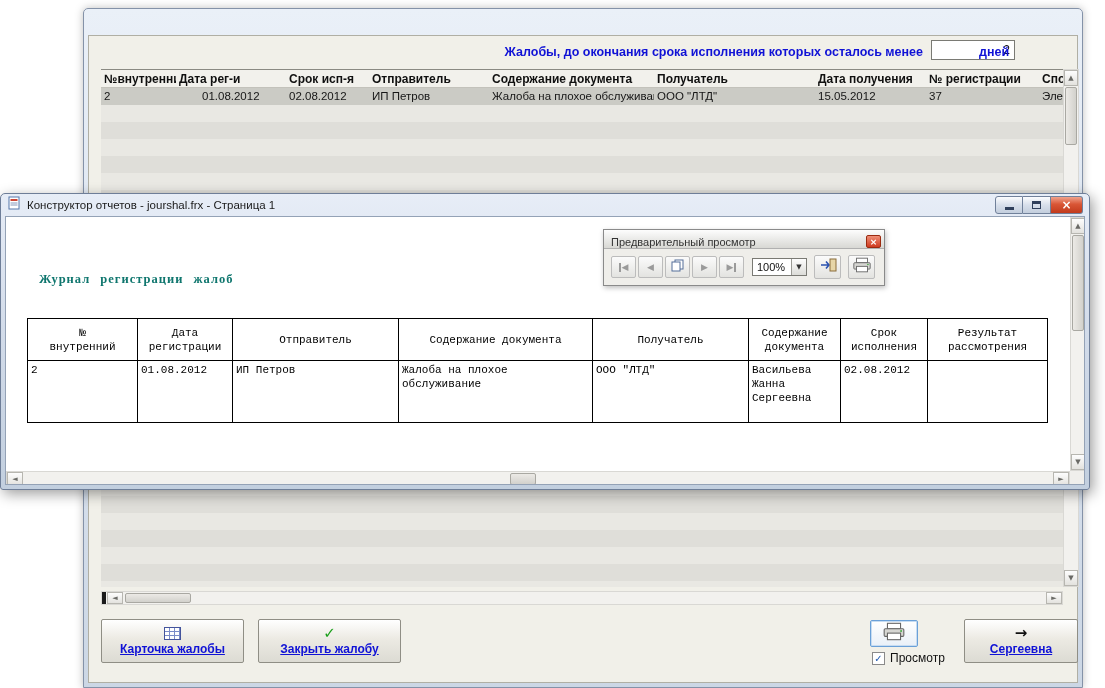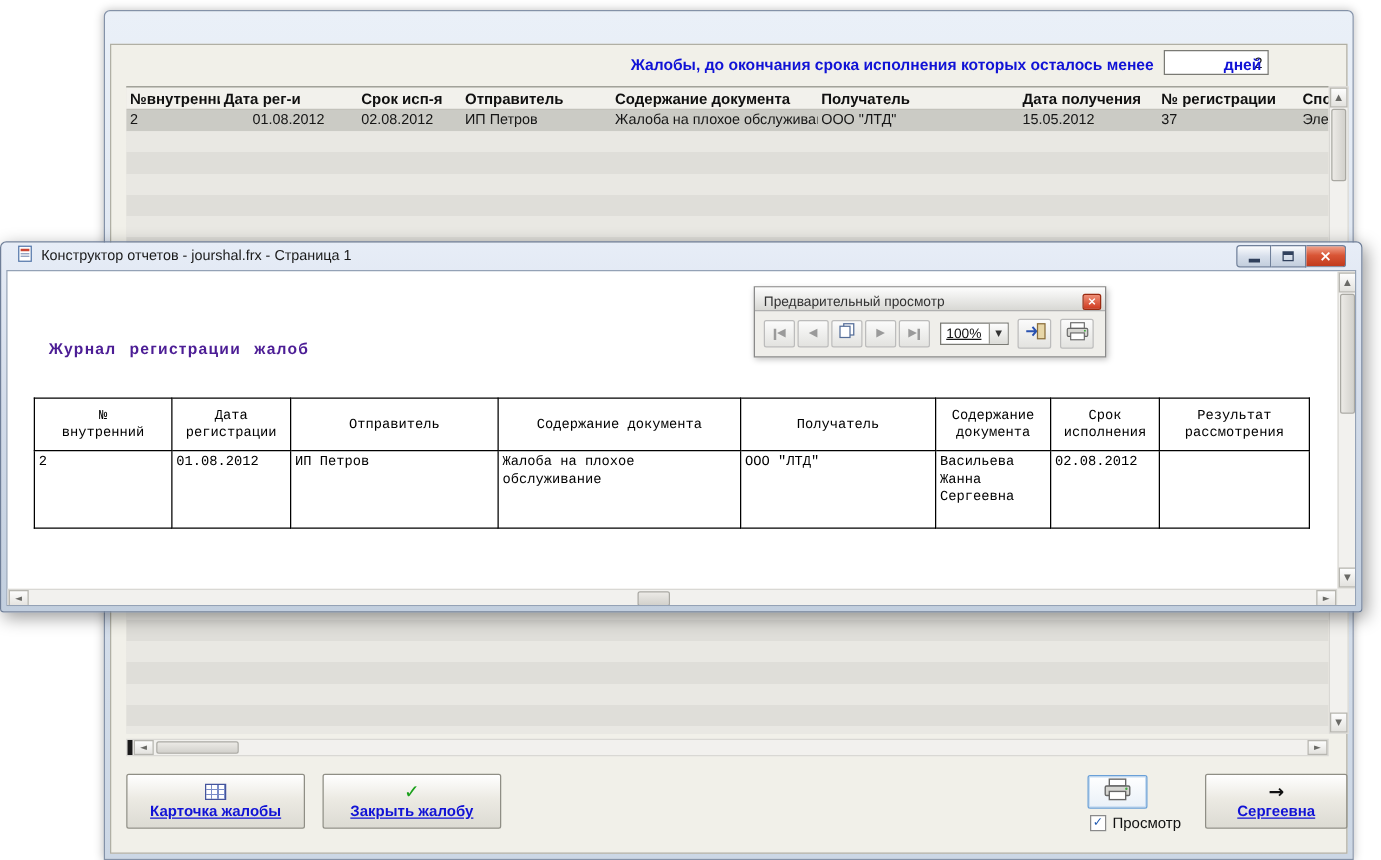--- a/index.html
+++ b/index.html
@@ -78,38 +78,38 @@
   .checkbox { width:13px; height:13px; background:#fff; border:1px solid #8a8a8a;
     display:flex; align-items:center; justify-content:center;
     font-family:"DejaVu Sans",sans-serif; font-size:10px; font-weight:bold; color:#2059b0; }
   .preview-check .cb-lbl { font-size:12px; color:#111; }
 
   
   .win-report { position:absolute; left:0; top:193px; width:1090px; height:297px;
     background:linear-gradient(180deg,#e7edf7 0%,#d3dcea 45%,#c2cfdf 100%);
     border:1px solid #6e7e98; border-radius:5px 5px 3px 3px;
     box-shadow:3px 4px 14px rgba(0,0,0,.38); z-index:10; }
-  .rep-titlebar { height:22px; display:flex; align-items:center; padding:0 12px; }
+  .rep-titlebar { height:22px; display:flex; align-items:center; padding:0 6px; }
   .rep-title { flex:1; font-size:11.5px; color:#1a1a1a; margin-left:6px; white-space:nowrap; overflow:hidden; }
   .caps { display:flex; }
   .cap { width:28px; height:18px; border:1px solid #70809a; display:flex; align-items:center; justify-content:center;
     background:linear-gradient(#fbfcfe,#d7dfeb 50%,#c3cedd); }
   .cap.min { border-radius:3px 0 0 3px; }
   .cap.max { border-left:none; }
   .cap.cls { width:32px; border-left:none; border-radius:0 3px 3px 0; color:#fff;
     background:linear-gradient(#f0a28c,#d95636 45%,#c13a1c); font-size:12px; font-weight:bold;
     font-family:"DejaVu Sans",sans-serif; }
   .min-bar { width:9px; height:3px; background:#30405c; margin-top:7px; }
   .max-box { width:9px; height:8px; border:1px solid #30405c; border-top-width:3px; }
 
   .rep-client { position:absolute; left:4px; right:4px; top:22px; bottom:4px; background:#fff;
     border:1px solid #94a2b6; overflow:hidden; }
 
-  .doc-title { position:absolute; left:33px; top:55px; font-family:Liberation Sans, sans-serif;
-    font-size:12.5px; font-weight:bold; color:#4c1d95; letter-spacing:1px; word-spacing:6px;text-align:center; }
+  .doc-title { position:absolute; left:33px; top:55px; font-family:Liberation Serif, serif;
+    font-size:12.5px; font-weight:bold; color:#0f766e; letter-spacing:1px; word-spacing:6px;text-align:center; }
   .doc-table { position:absolute; left:21px; top:101px; width:1020px; border-collapse:collapse;
     font-family:"Liberation Mono","DejaVu Sans Mono",monospace; font-size:11px; color:#000; table-layout:fixed; }
   .doc-table th, .doc-table td { border:1px solid #000; white-space:pre-line; overflow:hidden; }
   .doc-table th { height:42px; font-weight:normal; text-align:center; vertical-align:middle; line-height:14px; }
   .doc-table td { height:62px; vertical-align:top; text-align:left; padding:2px 3px; line-height:14px; }
 
   
   .ptb { position:absolute; left:597px; top:12px; width:282px; height:57px; background:#efeeea;
     border:1px solid #8a8a8a; box-shadow:1px 2px 5px rgba(0,0,0,.25); z-index:3; }
   .ptb-title { height:19px; display:flex; align-items:flex-end; padding:0 3px 0 7px;
@@ -117,21 +117,21 @@
   .ptb-title .t { flex:1; font-size:11px; color:#333; }
   .ptb-close { width:15px; height:13px; border:1px solid #9a2a10; border-radius:2px; color:#fff;
     background:linear-gradient(#ef8f77,#cf3a1f); font-size:9px; font-weight:bold;
     display:flex; align-items:center; justify-content:center; font-family:"DejaVu Sans",sans-serif; }
   .ptb-row { height:36px; display:flex; align-items:center; padding:0 7px; gap:2px; }
   .tbtn { width:25px; height:22px; border:1px solid #bcbcbc; border-radius:2px;
     background:linear-gradient(#fbfbfb,#e3e3e0); display:flex; align-items:center; justify-content:center; gap:1px; }
   .tbtn .nav { font-family:"DejaVu Sans",sans-serif; font-size:9px; color:#9a9a9a; }
   .nav-bar { width:2px; height:9px; background:#9a9a9a; }
   .zoom { display:flex; height:18px; border:1px solid #7a7a74; background:#fff; margin-left:6px; }
-  .zoom-val { width:38px; font-size:11px; padding:2px 8px 0 4px; color:#111;text-decoration:underline; }
+  .zoom-val { width:38px; font-size:11px; padding:2px 8px 0 4px; color:#111; }
   .zoom-dd { width:15px; border-left:1px solid #9a9a94; background:linear-gradient(#fdfdfd,#dcdcd8);
     display:flex; align-items:center; justify-content:center; font-size:7px; color:#333;
     font-family:"DejaVu Sans",sans-serif; }
   .tbtn.big { width:27px; height:24px; margin-left:5px; }
 
   .rep-vs { left:1064px; top:0; width:16px; height:254px; }
   .rep-vs .up { left:0; right:0; top:0; height:16px; }
   .rep-vs .dn { left:0; right:0; bottom:0; height:16px; }
   .rep-vs .sb-thumb { left:1px; right:1px; top:17px; height:96px; }
   .rep-hs { left:0; top:254px; width:1064px; height:16px; }

